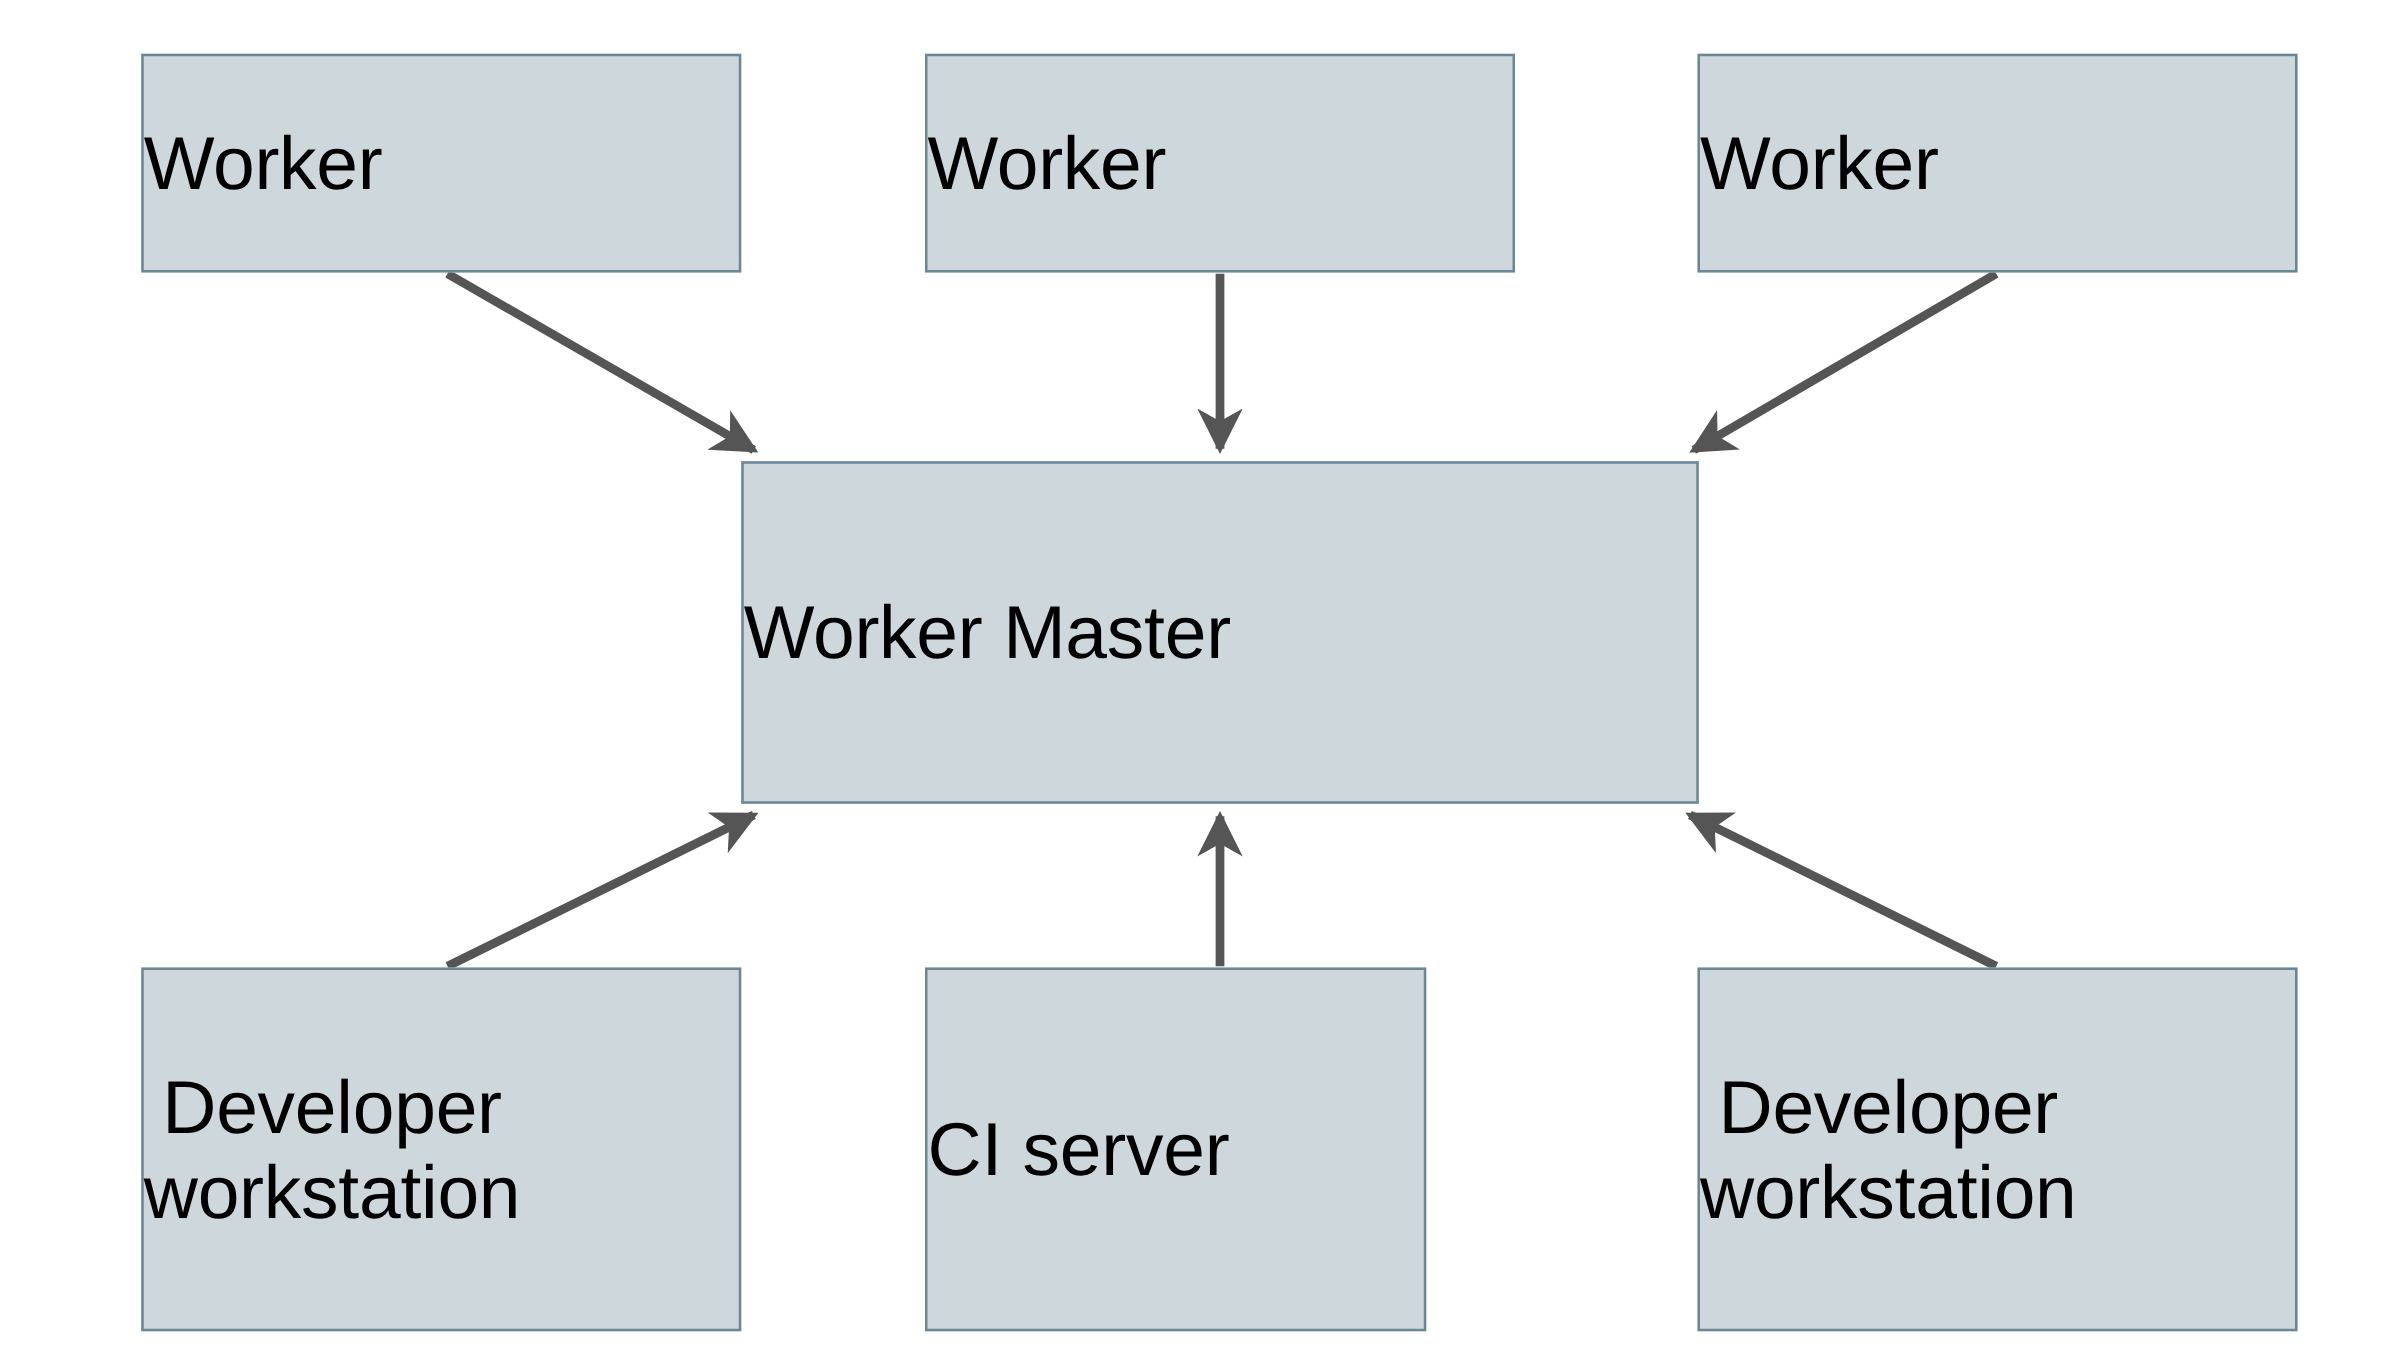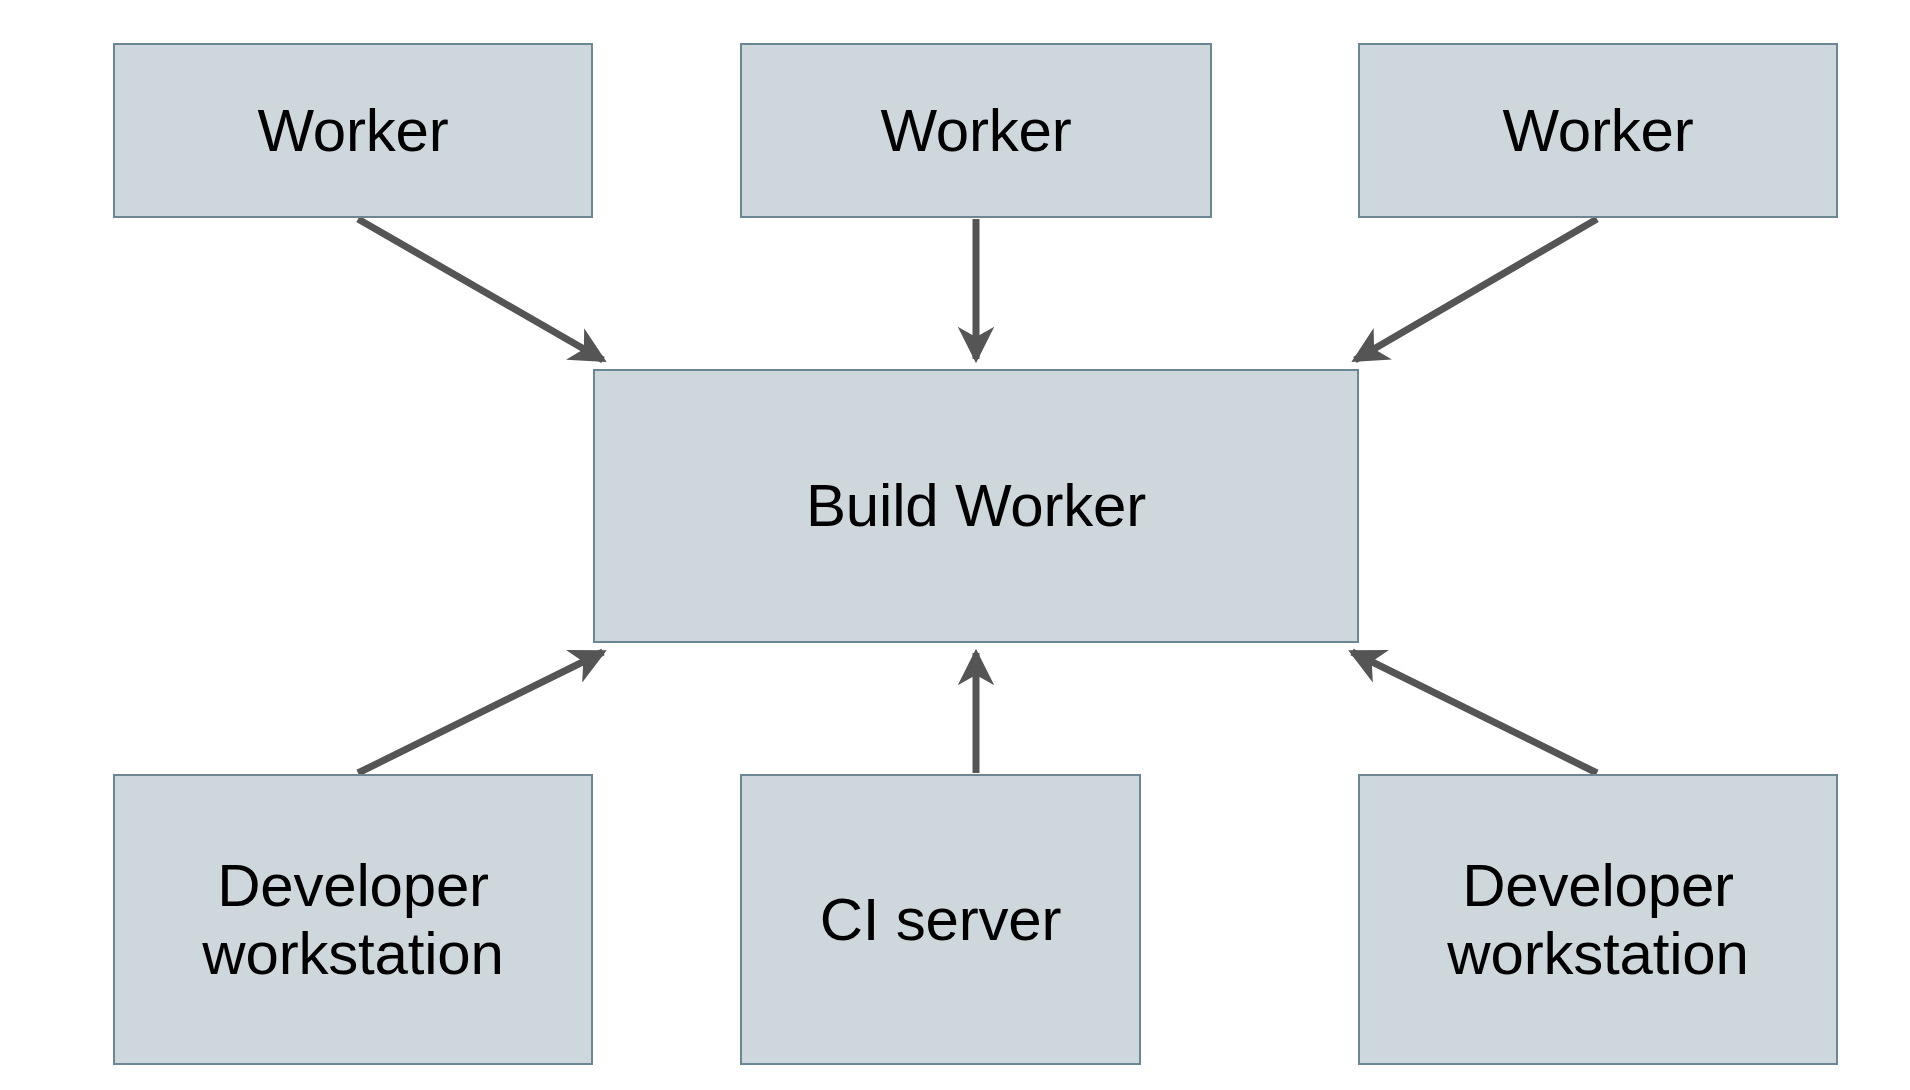--- a/index.html
+++ b/index.html
@@ -26,21 +26,20 @@
     height: 1090px;
     pointer-events: none;
   }
   .node {
     position: absolute;
     box-sizing: border-box;
     background: #ced8dc;
     border: 2px solid #6b8795;
     display: flex;
     align-items: center;
-    justify-content: center;
     text-align: center;
     color: #000000;
     font-family: "Liberation Sans", sans-serif;
     font-weight: 400;
     line-height: 1.12;
     letter-spacing: -0.2px;
     white-space: pre-line;
   }
   .node-label {
     display: block;
@@ -99,21 +98,21 @@
 
   <div class="node" id="node-worker-center">
     <span class="node-label">Worker</span>
   </div>
 
   <div class="node" id="node-worker-right">
     <span class="node-label">Worker</span>
   </div>
 
   <div class="node" id="node-build-master">
-    <span class="node-label">Build Worker</span>
+    <span class="node-label">Worker Master</span>
   </div>
 
   <div class="node" id="node-dev-left">
     <span class="node-label">Developer
 workstation</span>
   </div>
 
   <div class="node" id="node-ci-server">
     <span class="node-label">CI server</span>
   </div>

